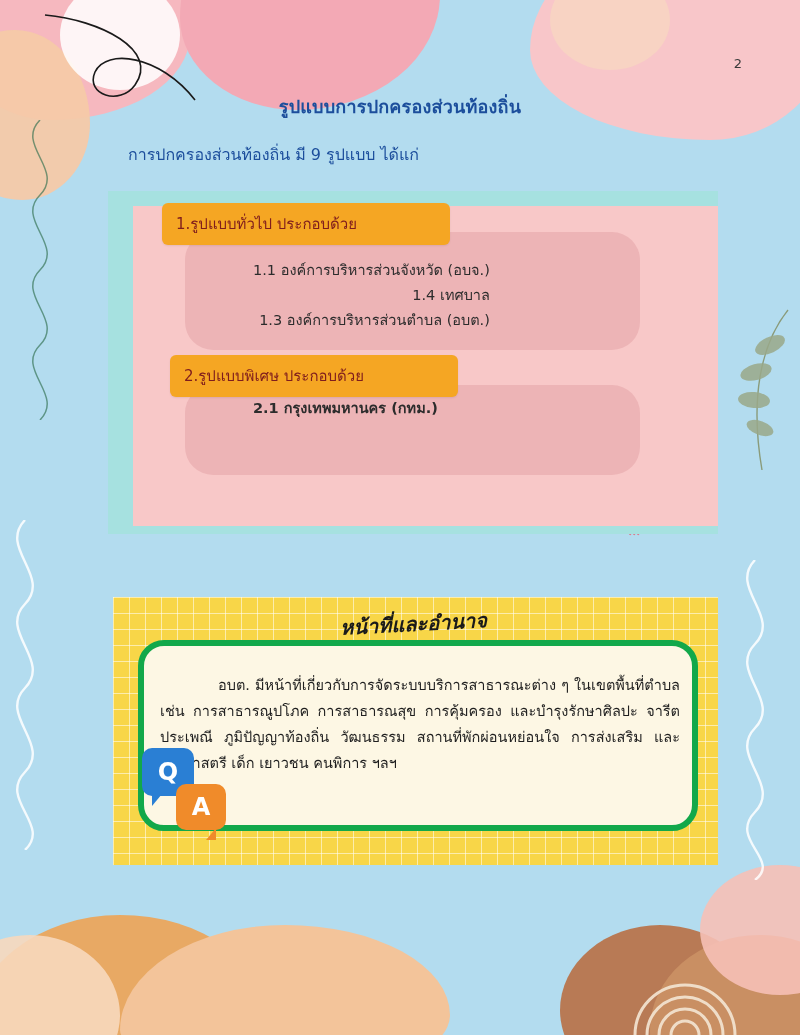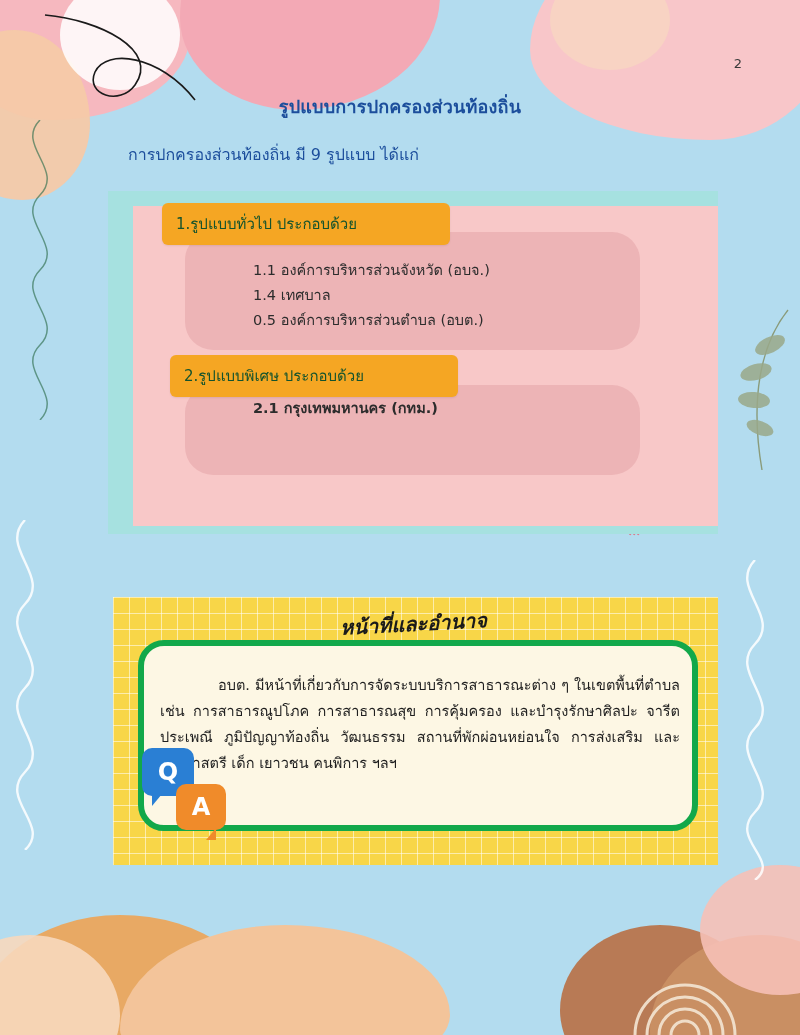--- a/index.html
+++ b/index.html
@@ -169,38 +169,38 @@
     width: 455px; height: 118px;
   }
   .inner-card-2 {
     left: 185px; top: 385px;
     width: 455px; height: 90px;
   }
 
   .tag {
     position: absolute;
     background: #f5a623;
-    color: #14532d;
+    color: #7f1d1d;
     font-size: 15px;
     border-radius: 6px;
     display: flex;
     align-items: center;
     padding-left: 14px;
     box-shadow: 0 1px 2px rgba(0,0,0,.08);
   }
   .tag-1 { left: 162px; top: 203px; width: 274px; height: 42px; }
   .tag-2 { left: 162px; top: 355px; width: 274px; height: 42px; margin-left: 8px; }
 
   .list {
     position: absolute;
     font-size: 14.5px;
     color: #2c2c2c;
     line-height: 25px;
   }
-  .list-1 { left: 253px; top: 258px; }
+  .list-1 { left: 253px; top: 258px; text-align: right; }
   .list-2 { left: 253px; top: 396px; font-weight: bold; }
   .list div { white-space: nowrap; }
 
   
   .yellow-box {
     position: absolute;
     left: 113px;
     top: 597px;
     width: 605px;
     height: 268px;
@@ -362,21 +362,21 @@
 
   <div class="teal-box"></div>
   <div class="pink-box"></div>
   <div class="inner-card inner-card-1"></div>
   <div class="inner-card inner-card-2"></div>
 
   <div class="tag tag-1">1.รูปแบบทั่วไป ประกอบด้วย</div>
   <div class="list list-1">
     <div>1.1 องค์การบริหารส่วนจังหวัด (อบจ.)</div>
     <div>1.4 เทศบาล</div>
-    <div>0.5 องค์การบริหารส่วนตำบล (อบต.)</div>
+    <div>1.3 องค์การบริหารส่วนตำบล (อบต.)</div>
   </div>
 
   <div class="tag tag-2">2.รูปแบบพิเศษ ประกอบด้วย</div>
   <div class="list list-2">
     <div>2.1 กรุงเทพมหานคร (กทม.)</div>
   </div>
 
   <div class="yellow-box">
     <div class="grid-overlay"></div>
   </div>

